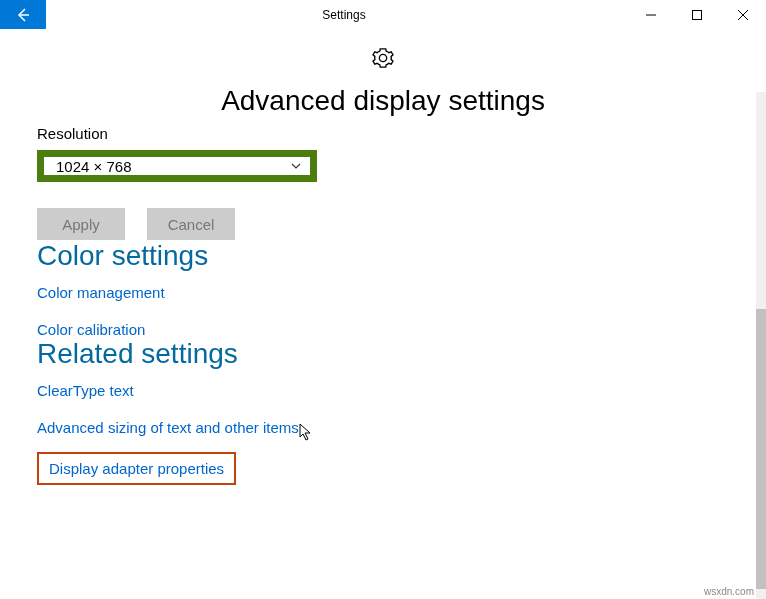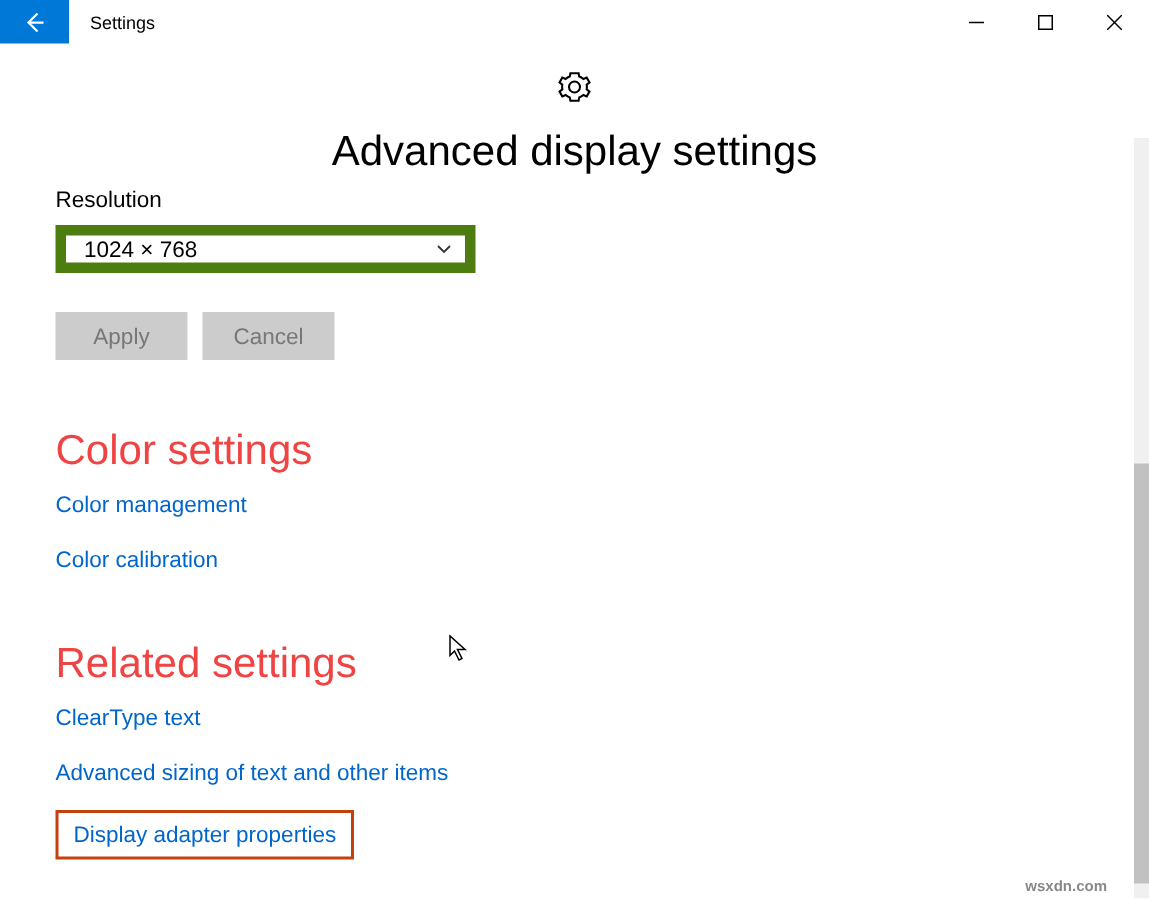--- a/index.html
+++ b/index.html
@@ -1,47 +1,47 @@
 <!DOCTYPE html>
 <html><head>
   <meta charset="utf-8">
   <style>
     * { margin: 0; padding: 0; box-sizing: border-box; font-family: "Segoe UI", Arial, sans-serif; }
     body { width: 766px; height: 599px; background: #fff; position: relative; overflow: hidden; }
 
     .titlebar { height: 29px; display: flex; align-items: center; background: #fff; }
     .back-btn { width: 46px; height: 29px; background: #0078d7; display: flex; align-items: center; justify-content: center; cursor: pointer; }
-    .title-text { font-size: 12px; margin-left: 14px; color: #000; flex: 1; }
+    .title-text { font-size: 12px; margin-left: 14px; color: #000; flex: 1; text-align: center; }
     .win-controls { display: flex; height: 29px; }
     .win-btn { width: 46px; height: 29px; display: flex; align-items: center; justify-content: center; cursor: pointer; }
 
     .header { padding: 18px 24px 10px 24px; display: flex; align-items: center; gap: 16px; flex-direction: column; }
     .header h1 { font-size: 28px; font-weight: 400; color: #000; }
 
     .content { padding: 0 37px; position: relative; }
     .truncated-label { font-size: 15px; color: #000; margin-top: -2px; }
 
     .dropdown { width: 280px; height: 32px; border: 7px solid #4d7c0f; display: flex; align-items: center; justify-content: space-between; padding: 0 8px 0 12px; margin-top: 8px; cursor: pointer; }
     .dropdown-text { font-size: 15px; color: #000; }
 
-    .btn-row { margin-top: 26px; display: flex; gap: 10px; }
+    .btn-row { margin-top: 26px; display: flex; gap: 22px; }
     .btn { width: 88px; height: 32px; background: #ccc; border: none; color: #777; font-size: 15px; cursor: pointer; }
 
-    .section-title { font-size: 28px; font-weight: 400; margin-top: 44px; color: #ef4444; }
+    .section-title { font-size: 28px; font-weight: 400; color: #0369a1; }
     .link { color: #0066cc; font-size: 15px; margin-top: 12px; cursor: pointer; display: block; }
     .link.spaced { margin-top: 20px; }
 
     .highlight-box { border: 2px solid #c2410c; padding: 6px 10px; margin-top: 16px; display: inline-block; }
 
     .scrollbar-track { position: absolute; right: 0; top: 92px; bottom: 0; width: 10px; background: #f0f0f0; }
     .scrollbar-thumb { position: absolute; right: 0; top: 309px; width: 10px; height: 280px; background: #c1c1c1; }
 
     .cursor { position: absolute; left: 299px; top: 423px; pointer-events: none; }
 
-    .watermark { position: absolute; right: 28px; bottom: 2px; font-size: 10px; color: #888; font-weight: bold; }
+    .watermark { position: absolute; right: 12px; bottom: 2px; font-size: 10px; color: #888; }
   </style>
 </head>
 <body>
 
 <div class="titlebar">
   <div class="back-btn">
     <svg width="16" height="16" viewBox="0 0 16 16">
         <path d="M10 2 L4 8 L10 14" stroke="#fff" stroke-width="1.5" fill="none"></path>
         <line x1="4" y1="8" x2="14" y2="8" stroke="#fff" stroke-width="1.5"></line>
       </svg>

